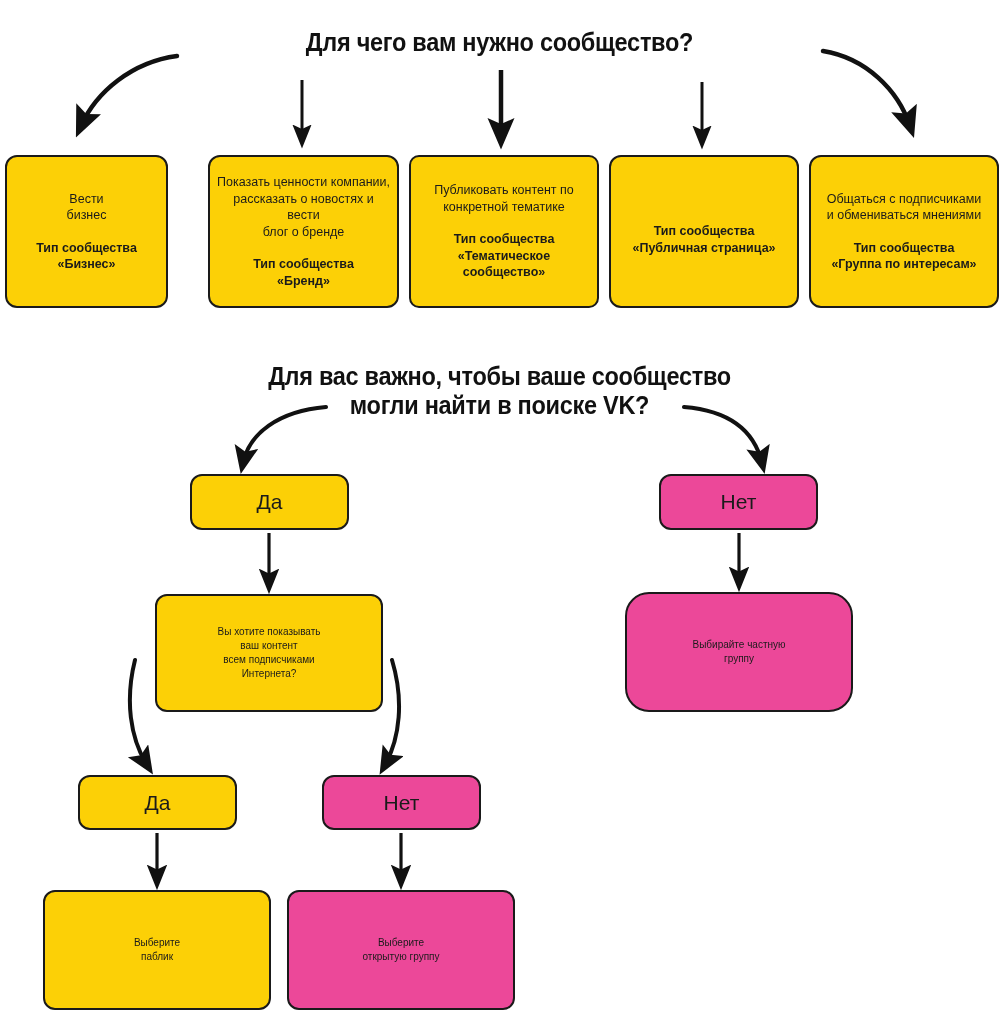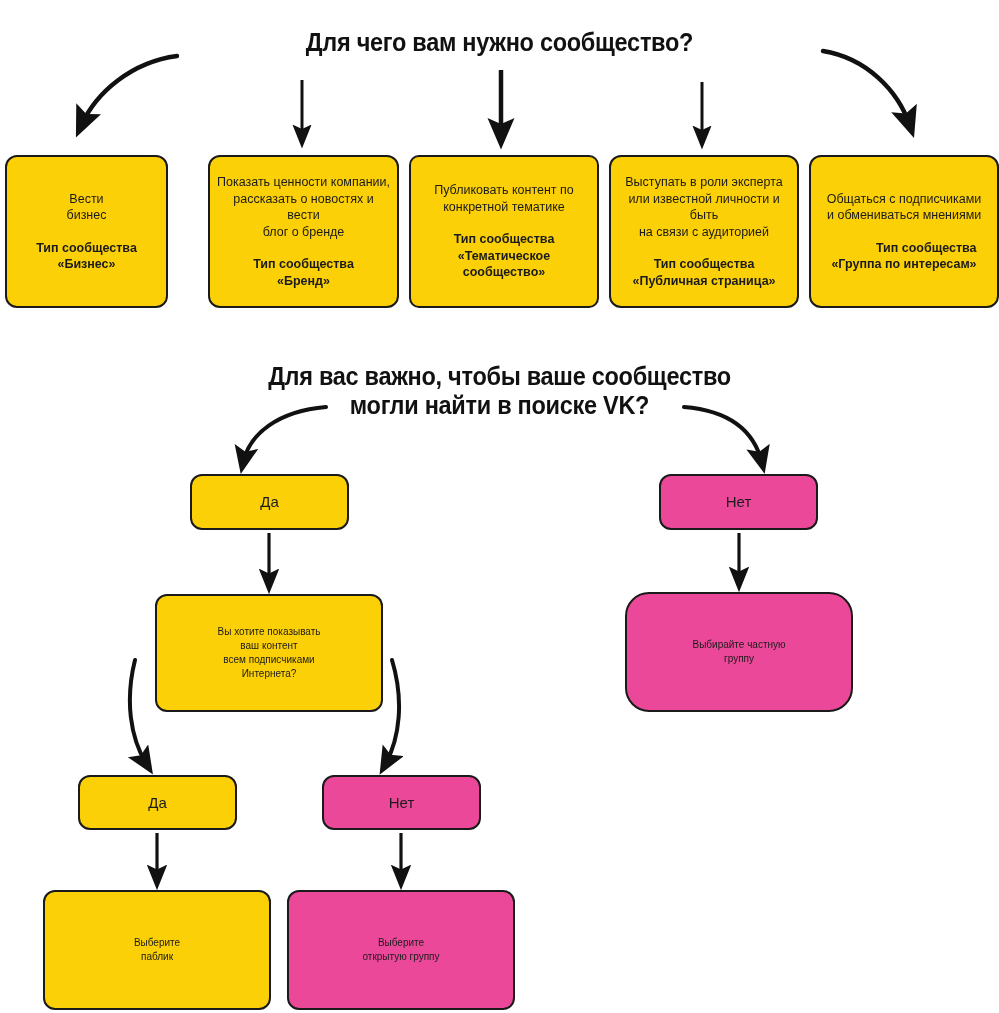--- a/index.html
+++ b/index.html
@@ -39,28 +39,28 @@
     text-align:center;
     color:#1b1b1b;
     padding:4px 6px;
   }
   .node.yellow{background:#FCD006;}
   .node.gray{background:#ec4899;}
 
   .node .desc{font-size:12.5px;line-height:1.32;}
   .node .type{font-size:12.5px;line-height:1.32;font-weight:bold;margin-top:16px;}
   .node .big{font-size:10px;line-height:1.38;text-align:center;}
-  .node .lbl{font-size:15px;line-height:1.3;}
+  .node .lbl{font-size:21px;line-height:1.3;}
 
   
   #box-business{left:5px;  top:155px;width:163px;height:153px;}
   #box-brand   {left:208px;top:155px;width:191px;height:153px;}
   #box-topic   {left:409px;top:155px;width:190px;height:153px;border-radius:10px;}
   #box-public  {left:609px;top:155px;width:190px;height:153px;}
-  #box-interest{left:809px;top:155px;width:190px;height:153px;text-align:right;}
+  #box-interest{left:809px;top:155px;width:190px;height:153px;}
 
   
   #box-yes-1 {left:190px;top:474px;width:159px;height:56px;}
   #box-no-1  {left:659px;top:474px;width:159px;height:56px;}
 
   #box-q2    {left:155px;top:594px;width:228px;height:118px;}
   #box-private{left:625px;top:592px;width:228px;height:120px;border-radius:24px;}
 
   #box-yes-2 {left:78px; top:775px;width:159px;height:55px;}
   #box-no-2  {left:322px;top:775px;width:159px;height:55px;}
@@ -144,25 +144,20 @@
       <span>Публиковать контент по</span><br>
       <span>конкретной тематике</span>
     </div>
     <div class="type">
       <span>Тип сообщества</span><br>
       <span>«Тематическое сообщество»</span>
     </div>
   </div>
 
   <div class="node yellow" id="box-public">
-    <div class="desc">
-      <span>Выступать в роли эксперта</span><br>
-      <span>или известной личности и быть</span><br>
-      <span>на связи с аудиторией</span>
-    </div>
     <div class="type">
       <span>Тип сообщества</span><br>
       <span>«Публичная страница»</span>
     </div>
   </div>
 
   <div class="node yellow" id="box-interest">
     <div class="desc">
       <span>Общаться с подписчиками</span><br>
       <span>и обмениваться мнениями</span>

